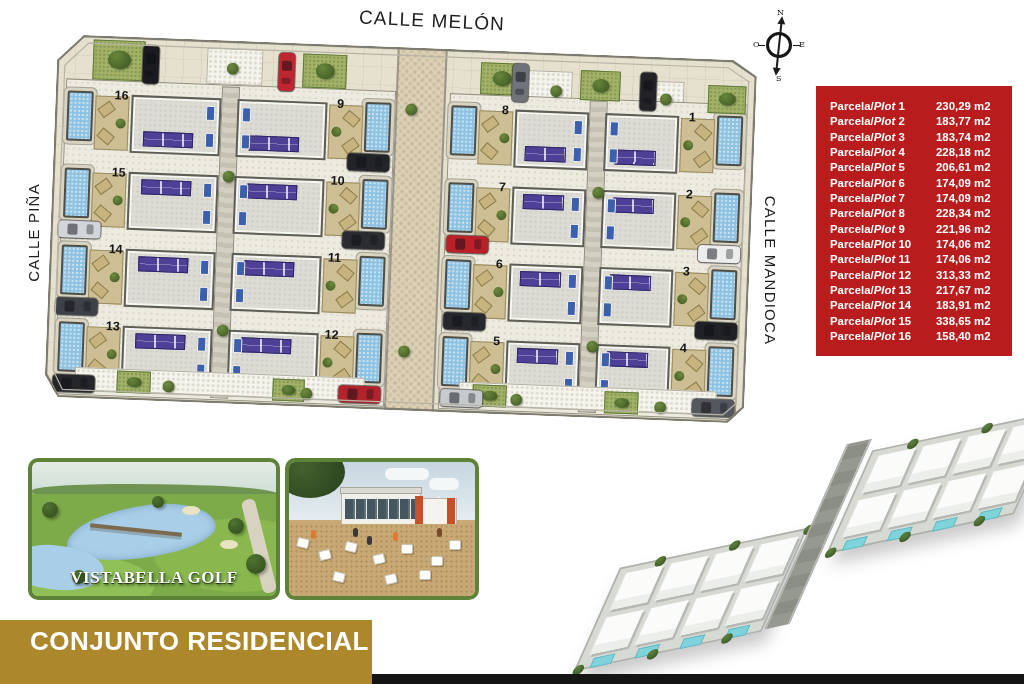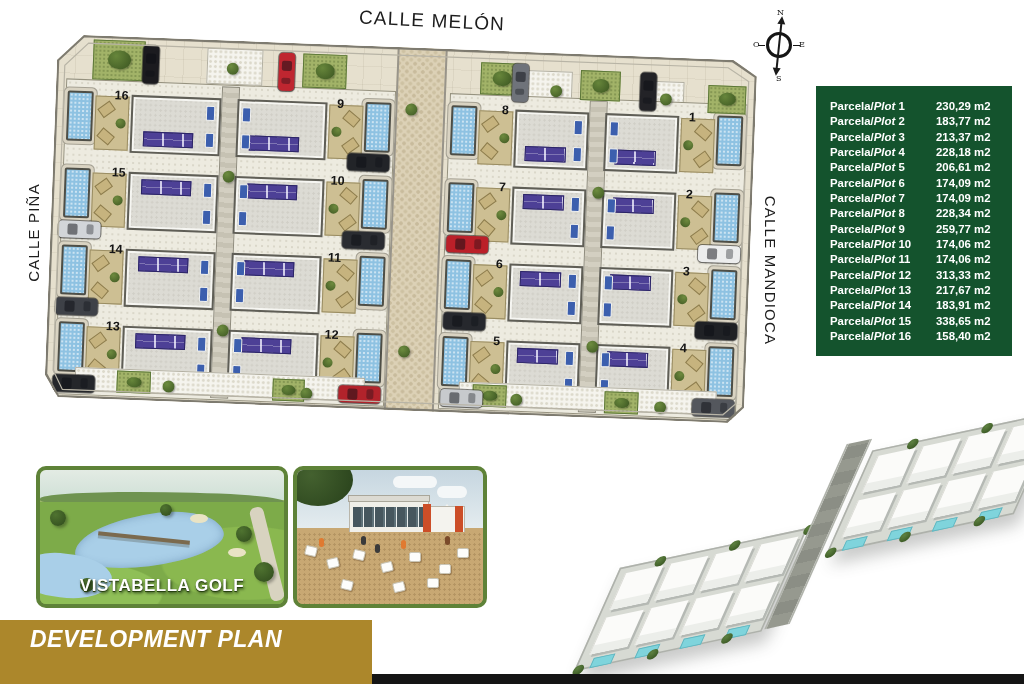--- a/index.html
+++ b/index.html
@@ -84,21 +84,21 @@
   .tickR{position:absolute;left:42px;top:36.5px;width:7px;height:1.5px;background:#151515;}
 
   
   #plot-table{position:absolute;left:816px;top:86px;width:196px;height:270px;box-sizing:border-box;
         padding:13px 12px 10px 14px;background:#17678e;}
   .trow{display:flex;justify-content:space-between;font-weight:bold;font-size:11.4px;
         line-height:15.35px;color:#fff;white-space:nowrap;}
   .tv{width:64px;text-align:left;}
 
   
-  figure{margin:8px;}
+  figure{margin:0;font-family:Liberation Serif, serif;}
   .photo{position:absolute;border:4px solid #5e8238;border-radius:10px;overflow:hidden;background:#9db86a;}
   #golf{left:28px;top:458px;width:244px;height:134px;}
   .g-sky{position:absolute;left:0;top:0;right:0;height:30px;background:linear-gradient(#e3ebe4,#cfe0d6);}
   .g-ridge{position:absolute;left:0;top:22px;right:0;height:16px;background:#6f9350;border-radius:40% 60% 30% 50%;}
   .g-fair{position:absolute;left:0;top:32px;right:0;bottom:0;
         background:radial-gradient(120px 50px at 20% 90%,#8fbf57 0 60%,transparent 62%),
                    radial-gradient(140px 60px at 85% 60%,#8ab84f 0 60%,transparent 62%),#7dab49;}
   .g-lake{position:absolute;left:34px;top:44px;width:150px;height:52px;background:#a9cfe8;
         border-radius:58% 42% 52% 48%/60% 55% 45% 40%;transform:rotate(-7deg);
         box-shadow:inset 0 0 8px rgba(50,90,130,.35);}
@@ -450,33 +450,33 @@
     <span class="cN">N</span>
     <span class="cS">S</span>
     <span class="cE">E</span>
     <span class="cO">O</span>
     <div class="ring"></div>
     <div class="tickL"></div>
     <div class="tickR"></div>
     <div class="needle"></div>
   </div>
 
-  <aside id="plot-table" style="background: #14532d;">
+  <aside id="plot-table" style="background: #b91c1c;">
     <div id="table-rows">
         <div class="trow">
           <span class="tl">Parcela/<i>Plot</i>&nbsp;1</span>
           <span class="tv">230,29 m2</span>
         </div>
         <div class="trow">
           <span class="tl">Parcela/<i>Plot</i>&nbsp;2</span>
           <span class="tv">183,77 m2</span>
         </div>
         <div class="trow">
           <span class="tl">Parcela/<i>Plot</i>&nbsp;3</span>
-          <span class="tv">213,37 m2</span>
+          <span class="tv">183,74 m2</span>
         </div>
         <div class="trow">
           <span class="tl">Parcela/<i>Plot</i>&nbsp;4</span>
           <span class="tv">228,18 m2</span>
         </div>
         <div class="trow">
           <span class="tl">Parcela/<i>Plot</i>&nbsp;5</span>
           <span class="tv">206,61 m2</span>
         </div>
         <div class="trow">
@@ -486,21 +486,21 @@
         <div class="trow">
           <span class="tl">Parcela/<i>Plot</i>&nbsp;7</span>
           <span class="tv">174,09 m2</span>
         </div>
         <div class="trow">
           <span class="tl">Parcela/<i>Plot</i>&nbsp;8</span>
           <span class="tv">228,34 m2</span>
         </div>
         <div class="trow">
           <span class="tl">Parcela/<i>Plot</i>&nbsp;9</span>
-          <span class="tv">259,77 m2</span>
+          <span class="tv">221,96 m2</span>
         </div>
         <div class="trow">
           <span class="tl">Parcela/<i>Plot</i>&nbsp;10</span>
           <span class="tv">174,06 m2</span>
         </div>
         <div class="trow">
           <span class="tl">Parcela/<i>Plot</i>&nbsp;11</span>
           <span class="tv">174,06 m2</span>
         </div>
         <div class="trow">
@@ -616,17 +616,17 @@
           <div class="rtree" style="left: 35px; top: -5px;"></div>
           <div class="rtree" style="left: 73px; top: 104px;"></div>
           <div class="rtree" style="left: 111px; top: -5px;"></div>
           <div class="rtree" style="left: 149px; top: 104px;"></div>
         </div>
         <div class="rroad" style="left: 208px; top: 2px; width: 26px; height: 200px;"></div>
       </div>
   </div>
 
   <div id="banner" style="background: rgb(172, 135, 43);">
-    <div class="b2">DEVELOPMENT PLAN</div>
+    <div class="b1">CONJUNTO RESIDENCIAL</div>
   </div>
   <div id="bottombar"></div>
 
 </div>
 
 </body></html>

